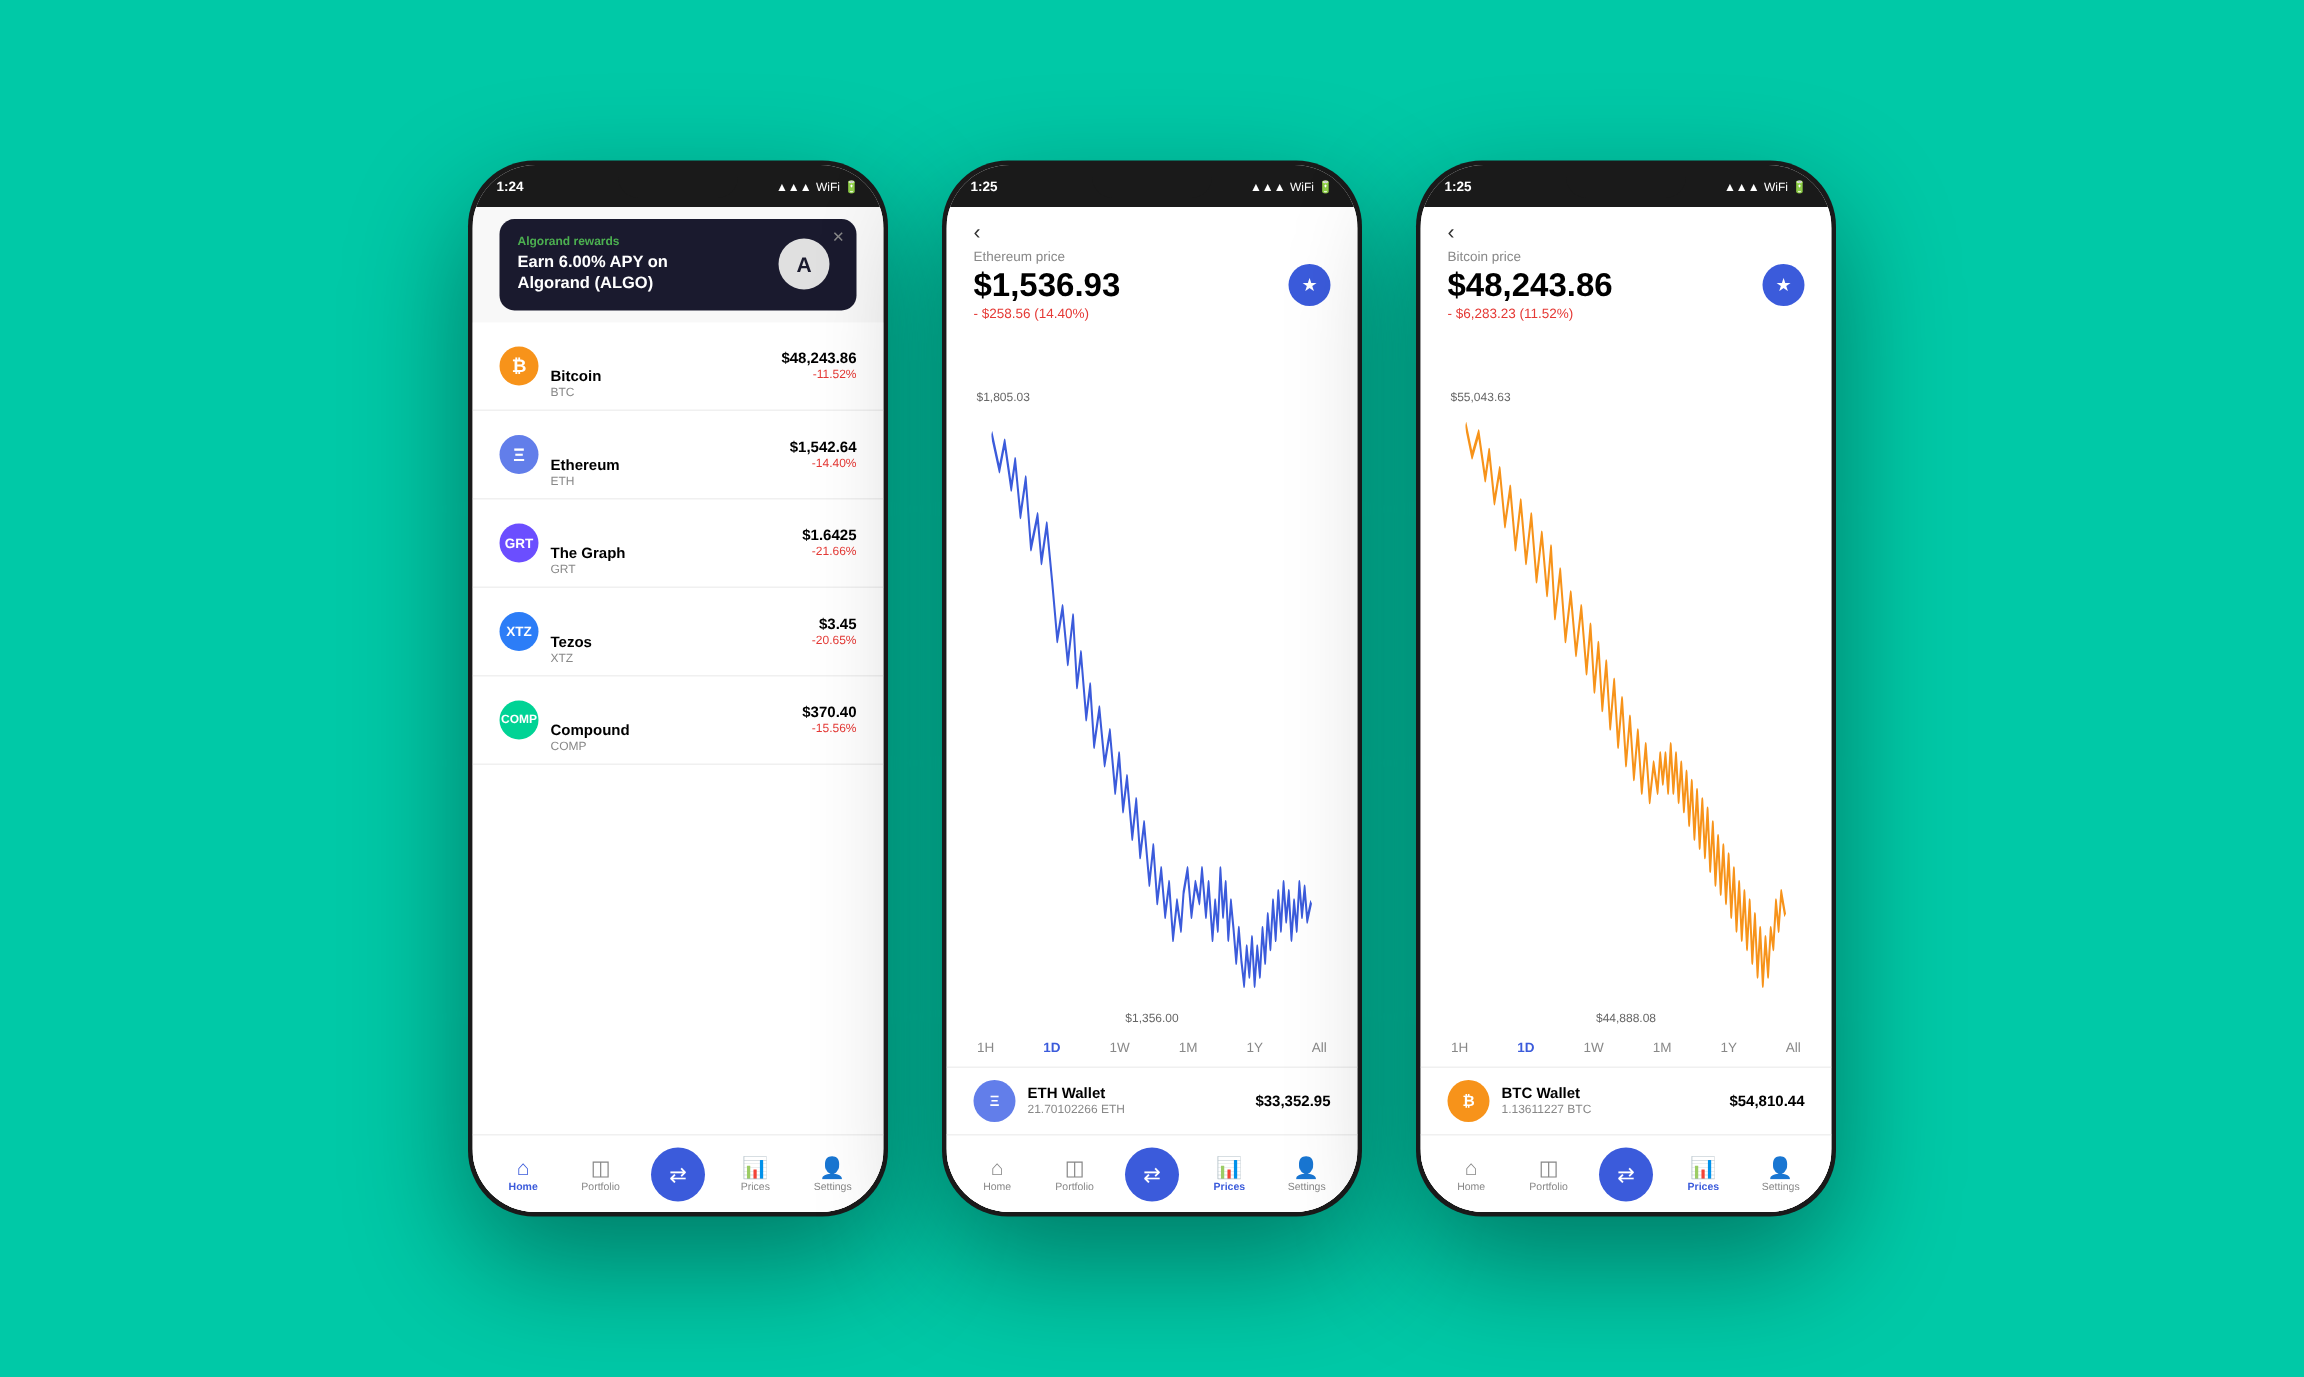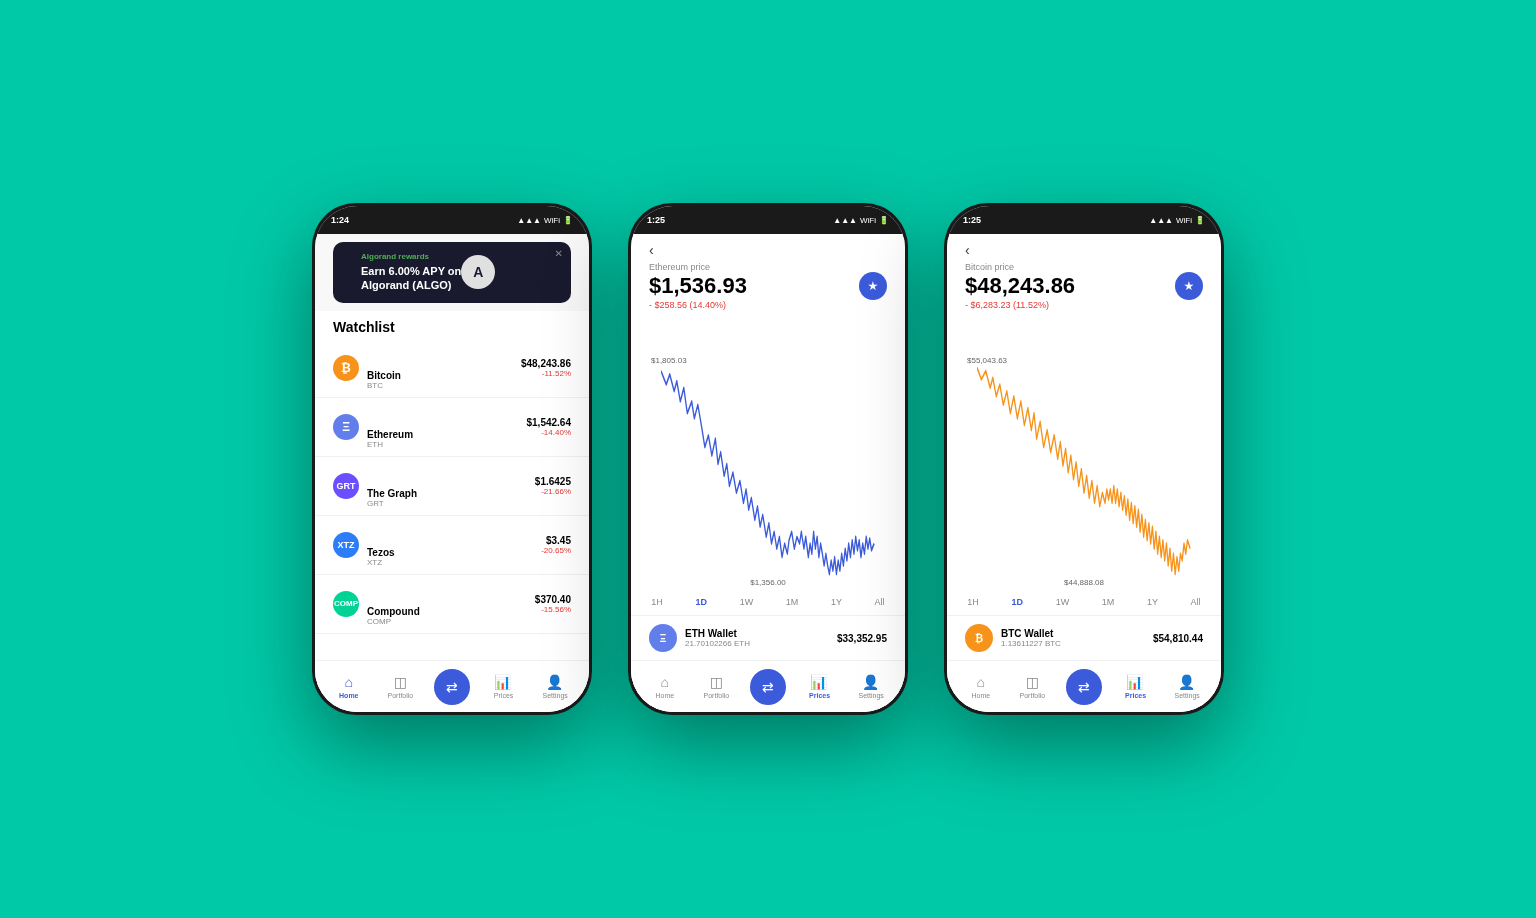--- a/index.html
+++ b/index.html
@@ -10,21 +10,21 @@
       display: flex;
       align-items: center;
       justify-content: center;
       gap: 36px;
       font-family: -apple-system, BlinkMacSystemFont, 'SF Pro Display', 'Helvetica Neue', Arial, sans-serif;
       overflow: hidden;
     }
 
     .phone {
       width: 280px;
-      height: 512px;
+      height: 704px;
       background: #1a1a1a;
       border-radius: 44px;
       padding: 3px;
       box-shadow: 0 30px 80px rgba(0,0,0,0.4);
       position: relative;
     }
     .phone-inner {
       width: 100%;
       height: 100%;
       background: #ffffff;
@@ -127,23 +127,24 @@
       height: 12px;
       border-radius: 50%;
       display: flex;
       align-items: center;
       justify-content: center;
     }
     .algo-banner {
       background: #1a1a2e;
       margin: 8px 18px;
       border-radius: 10px;
-      padding: 10px 28px;
-      display: flex;
-      align-items: center;
+      padding: 10px 12px;
+      display: flex;
+      align-items: center;
+      justify-content: space-between;
       position: relative;
     }
     .algo-banner-close {
       position: absolute;
       top: 6px;
       right: 8px;
       color: #888;
       font-size: 10px;
       cursor: pointer;
     }
@@ -397,21 +398,20 @@
           <div>
             <div class="algo-text-label">Algorand rewards</div>
             <div class="algo-text-main">Earn 6.00% APY on<br>Algorand (ALGO)</div>
           </div>
           <div style="display:flex;align-items:center;">
             <div class="algo-logo">A</div>
           </div>
           <div class="algo-banner-close">✕</div>
         </div>
 
-        <div class="watchlist-title">Watchlist</div>
         <div class="watchlist-items">
           <div class="watchlist-item">
             <div class="coin-icon btc-icon">₿</div>
             <div class="coin-info">
               <div class="coin-name">Bitcoin</div>
               <div class="coin-symbol">BTC</div>
             </div>
             <div class="coin-price-info">
               <div class="coin-price">$48,243.86</div>
               <div class="coin-change-neg">-11.52%</div>

